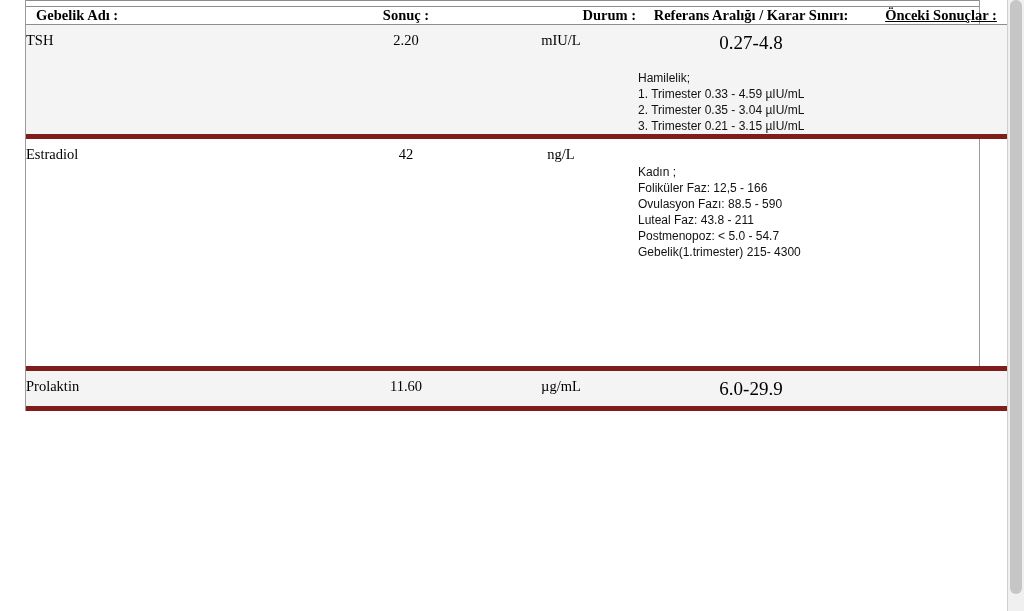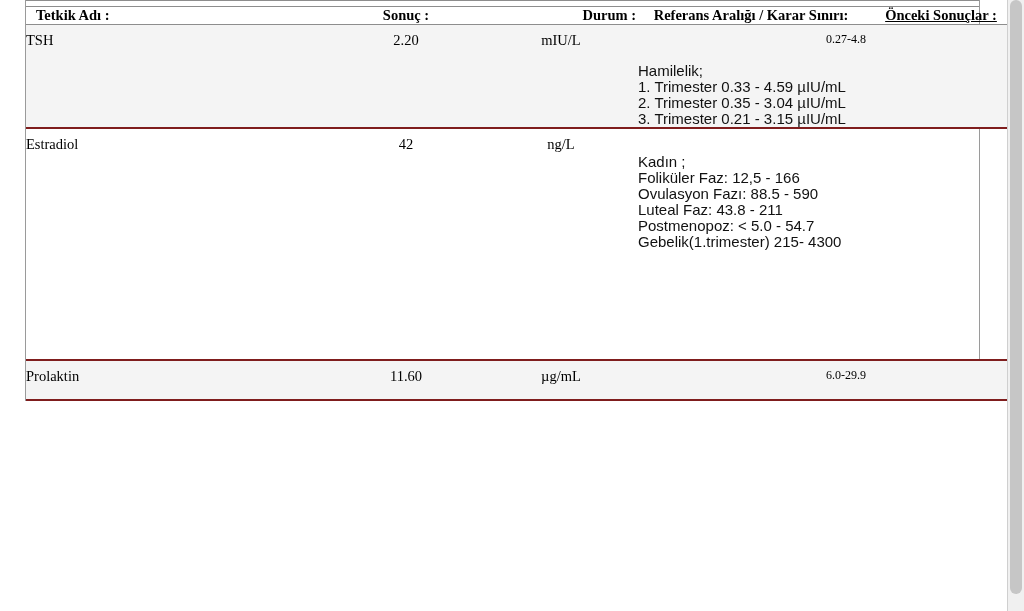--- a/index.html
+++ b/index.html
@@ -62,21 +62,21 @@
   .c-ref    { width: 230px; text-align: center; }
   .c-prev   { width: 150px; text-align: left; text-decoration: underline; }
 
   .hdr .c-name   { padding-left: 10px; }
   .hdr .c-result { text-align: center; }
   .hdr .c-unit   { text-align: right; }
   .hdr .c-ref    { text-align: center; }
   .hdr .c-prev   { text-align: center; }
 
   tr.row {
-    border-bottom: 2px solid #7f1d1d;
+    border-bottom: 5px solid #7f1d1d;
   }
   tr.row.shaded td {
     background: #f4f4f4;
   }
   tr.row td {
     font-size: 14.5px;
     padding-top: 7px;
   }
   td.name-cell {
     padding-left: 10px;
@@ -87,28 +87,28 @@
     text-align: center;
     font-family: Liberation Serif, serif;
     font-size: 14.5px;
   }
   td.ref-cell {
     font-family: "Liberation Serif", serif;
     font-size: 14.5px;
     padding-left: 0;
   }
   .ref-main {
-    text-align: right;
-    font-family: "Liberation Serif", serif;
-    font-size: 12px;
+    text-align: center;
+    font-family: "Liberation Serif", serif;
+    font-size: 19px;
   }
   .ref-notes {
     margin-top: 18px;
     font-family: "Liberation Sans", sans-serif;
-    font-size: 15px;
+    font-size: 12px;
     line-height: 16px;
     text-align: left;
     padding-left: 2px;
     color: #111;
   }
   .ref-notes.tight { margin-top: 16px; }
   .ref-notes div { white-space: nowrap; }
   td.prev-cell { }
 
   
@@ -150,21 +150,21 @@
     <table class="results">
       <colgroup>
         <col class="c-name">
         <col class="c-result">
         <col class="c-unit">
         <col class="c-ref">
         <col class="c-prev">
       </colgroup>
       <tbody>
           <tr class="hdr">
-        <td class="c-name">Tetkik Adı :</td>
+        <td class="c-name">Gebelik Adı :</td>
         <td class="c-result">Sonuç :</td>
         <td class="c-unit">Durum :</td>
         <td class="c-ref">Referans Aralığı / Karar Sınırı:</td>
         <td class="c-prev">Önceki Sonuçlar :</td>
       </tr>
 
       <tr class="row shaded" style="height:89px;">
         <td class="name-cell">TSH</td>
         <td class="result-cell">2.20</td>
         <td class="unit-cell">mIU/L</td>

